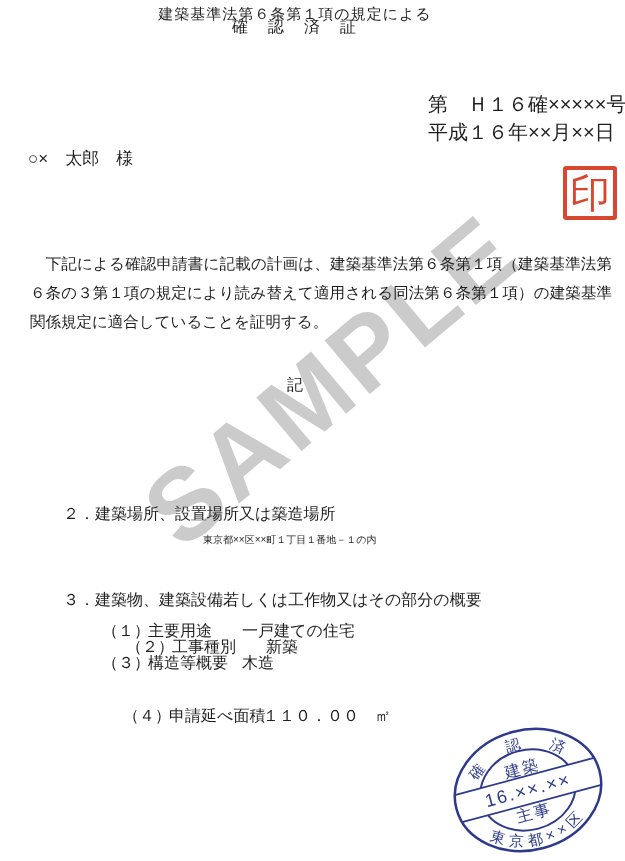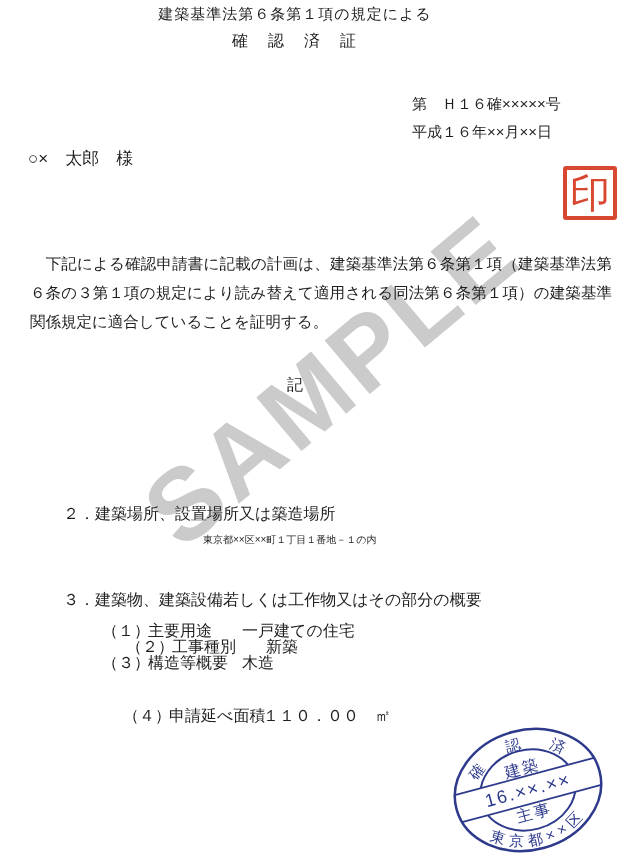--- a/index.html
+++ b/index.html
@@ -10,22 +10,22 @@
   }
   .abs{position:absolute;}
   
   .watermark{
     left:110px; top:335px; width:420px; height:110px; line-height:110px;
     text-align:center; font-size:102px; font-weight:700; letter-spacing:4px;
     color:#cbcbcb; transform:rotate(-40deg); transform-origin:50% 50%;
     user-select:none; white-space:nowrap;
   }
   .title1{left:0; top:5px; width:590px; text-align:center; font-size:15px; letter-spacing:1px;}
-  .title2{left:0; top:31px; width:590px; text-align:center; font-size:16px; letter-spacing:2px;}
-  .docmeta{left:412px; top:90px; font-size:15px; line-height:28px; white-space:nowrap;}
+  .title2{left:0; top:17px; width:590px; text-align:center; font-size:16px; letter-spacing:2px;}
+  .docmeta{left:428px; top:90px; font-size:20px; line-height:28px; white-space:nowrap;}
   .addressee{left:28px; top:147px; font-size:17px; white-space:nowrap;}
   .examiner{left:410px; top:189px; font-size:15px; white-space:nowrap;}
   .inkan{
     left:563px; top:166px; width:46px; height:46px;
     border:4px solid #d8472f; border-radius:3px; color:#d8472f;
     display:flex; align-items:center; justify-content:center;
     font-size:40px; line-height:1; font-weight:400;
   }
   .bodytext{
     left:22px; top:241px; width:582px; font-size:15.5px; line-height:29px;

